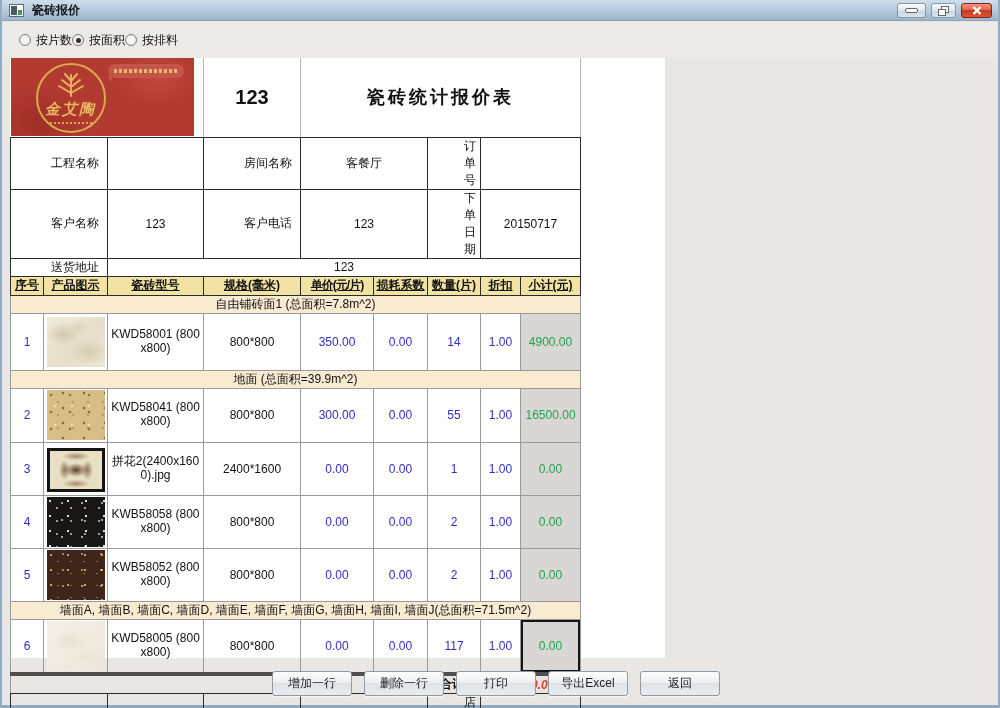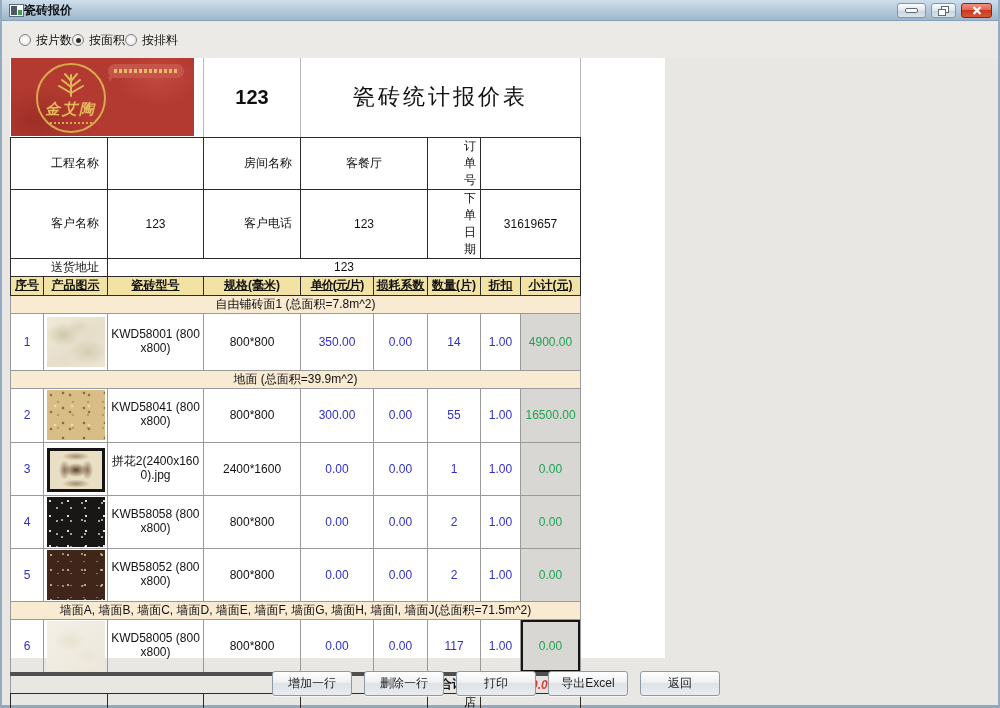--- a/index.html
+++ b/index.html
@@ -14,21 +14,21 @@
     border-bottom: 3px solid #8ea9c0; background: #e9e7e3;
   }
   
   .titlebar {
     position: absolute; left: 0; top: 0; right: 0; height: 21px;
     background: linear-gradient(#cfdeeb, #b3c8da 55%, #9db6cb);
     border-bottom: 1px solid #8aa2b8;
     display: flex; align-items: center;
   }
   .app-icon { margin-left: 7px; width: 15px; height: 13px; }
-  .title-text { margin-left: 0; font-size: 12px; font-weight: bold; color: #101418; }
+  .title-text { margin-left: 8px; font-size: 12px; font-weight: bold; color: #101418; }
   .win-controls { position: absolute; right: 6px; top: 3px; display: flex; gap: 5px; }
   .win-btn {
     width: 29px; height: 15px; border: 1px solid #8796a3; border-radius: 3px;
     background: linear-gradient(#fbfdfe, #dde6ec 50%, #c8d4dd 51%, #dbe4ea);
     display: flex; align-items: center; justify-content: center; cursor: default;
   }
   .win-btn.max { width: 25px; }
   .win-btn.close {
     width: 31px; border: 1px solid #8c2013;
     background: linear-gradient(#f wave09080, #e5674f 45%, #c93a20 50%, #d95535);
@@ -55,21 +55,21 @@
     position: absolute; left: 8px; top: 58px; width: 655px; height: 600px;
     background: #ffffff;
   }
   table.quote { border-collapse: collapse; table-layout: fixed; width: 570px; }
   td, th { overflow: hidden; padding: 0 1px; font-size: 12px; color: #111; vertical-align: middle; text-align: center; }
   
   tr.toprow { height: 79px; }
   tr.toprow td { border: 1px solid #b8b8b8; border-top: none; border-bottom: 1px solid #2b2b2b; }
   td.logo-cell { border-left: none !important; padding: 0; vertical-align: top; text-align: left; }
   .doc-number { font-size: 20px; font-weight: bold; }
-  .doc-title { font-size: 22px; font-weight: normal; letter-spacing: 3px; }
+  .doc-title { font-size: 18px; font-weight: bold; letter-spacing: 3px; }
   
   tr.info { height: 17px; }
   tr.info td { border: 1px solid #2b2b2b; }
   .lbl { font-weight: normal; padding-left: 33px; }
   
   tr.cols { height: 19px; }
   tr.cols th { border: 1px solid #2b2b2b; background: #f2e3a4; font-weight: bold; white-space: nowrap; text-decoration: underline; }
   th.tight { letter-spacing: -1px; }
   
   tr.section { height: 17px; }
@@ -241,21 +241,21 @@
         <td class="lbl">订单号</td>
         <td colspan="2"></td>
       </tr>
 
       <tr class="info">
         <td colspan="2" class="lbl">客户名称</td>
         <td>123</td>
         <td class="lbl">客户电话</td>
         <td colspan="2">123</td>
         <td class="lbl">下单日期</td>
-        <td colspan="2">31619657</td>
+        <td colspan="2">20150717</td>
       </tr>
 
       <tr class="info">
         <td colspan="2" class="lbl">送货地址</td>
         <td colspan="7">123</td>
       </tr>
 
       <tr class="cols">
         <th>序号</th>
         <th>产品图示</th>

